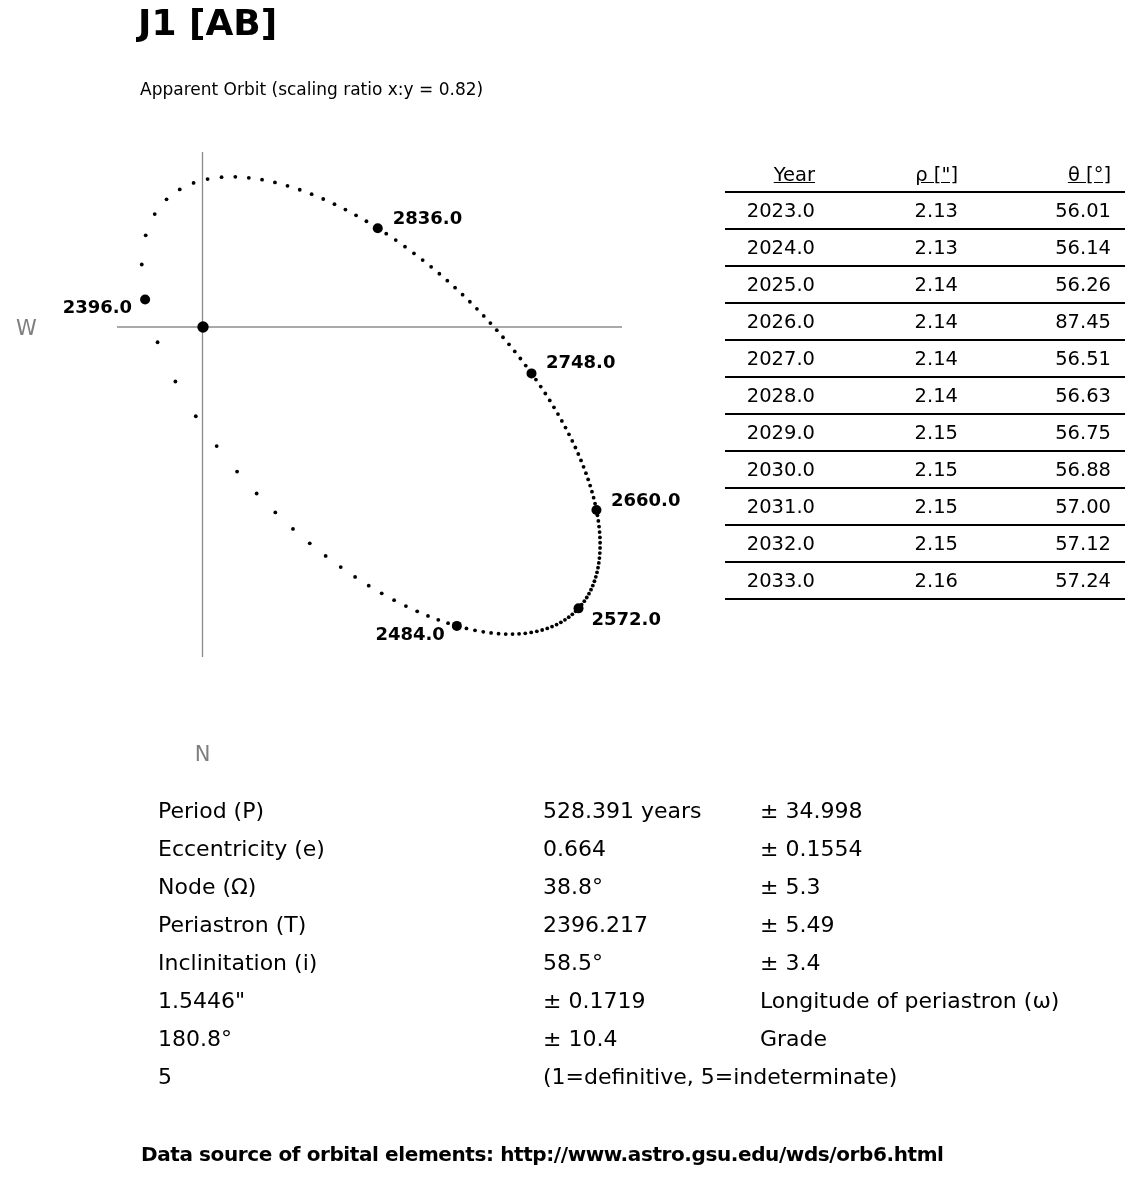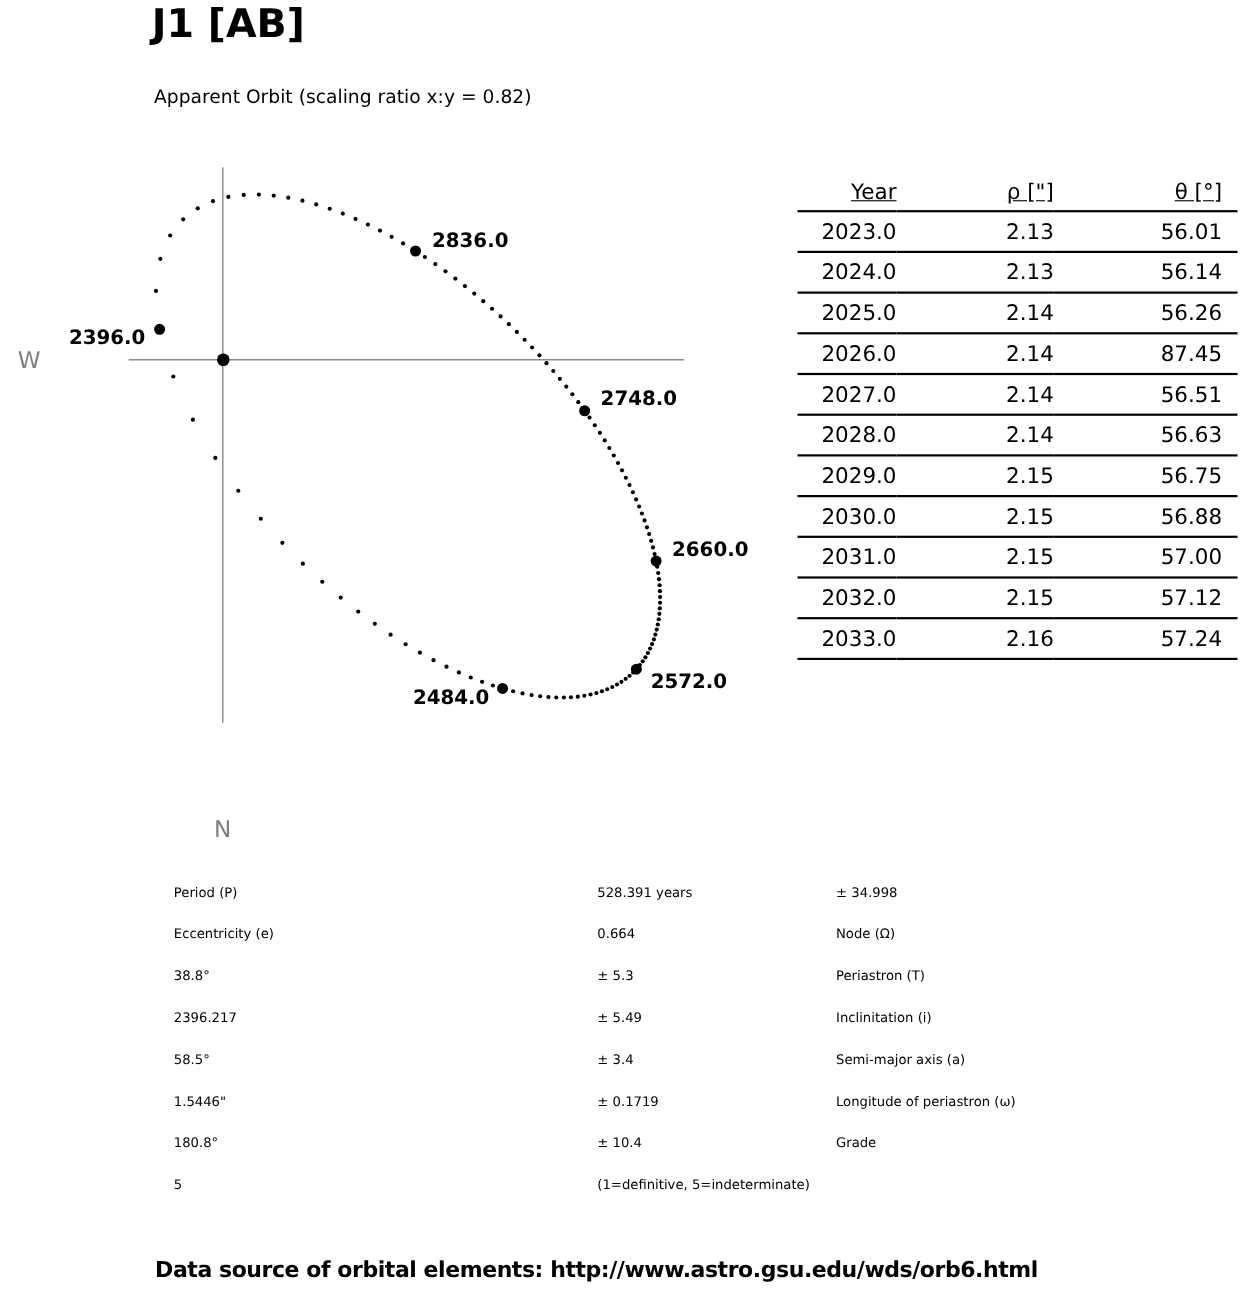--- a/index.html
+++ b/index.html
@@ -17,21 +17,21 @@
   #eph-table{position:absolute;left:725px;top:157px;width:400px;border-collapse:collapse;
              font-size:19.5px;table-layout:fixed;}
   #eph-table th{font-weight:normal;height:34px;}
   #eph-table td{height:35px;}
   #eph-table th,#eph-table td{text-align:right;padding:0;white-space:nowrap;}
   #eph-table th:last-child,#eph-table td:last-child{padding-right:14px;}
   #eph-table thead th{border-bottom:2px solid #000;text-decoration:underline;}
   #eph-table tbody td{border-bottom:2px solid #000;}
 
   #elements{position:absolute;left:158px;top:792px;display:grid;
-            grid-template-columns:385px 217px 330px;font-size:12px;}
+            grid-template-columns:385px 217px 330px;font-size:22px;}
   #elements div{height:38px;line-height:38px;white-space:nowrap;}
 
   .footer{position:absolute;left:141px;top:1142px;font-size:20px;font-weight:bold;
           letter-spacing:-0.4px;white-space:nowrap;}
 </style>
 </head>
 <body>
 
 <div class="page">
 
@@ -257,30 +257,30 @@
         </tr>
       </tbody>
   </table>
 
   <div id="elements">
       <div>Period (P)</div>
       <div>528.391 years</div>
       <div>± 34.998</div>
       <div>Eccentricity (e)</div>
       <div>0.664</div>
+      <div>± 0.1554</div>
       <div>Node (Ω)</div>
       <div>38.8°</div>
       <div>± 5.3</div>
       <div>Periastron (T)</div>
       <div>2396.217</div>
       <div>± 5.49</div>
       <div>Inclinitation (i)</div>
       <div>58.5°</div>
       <div>± 3.4</div>
-      <div>Semi-major axis (a)</div>
       <div>1.5446"</div>
       <div>± 0.1719</div>
       <div>Longitude of periastron (ω)</div>
       <div>180.8°</div>
       <div>± 10.4</div>
       <div>Grade</div>
       <div>5</div>
       <div>(1=definitive, 5=indeterminate)</div>
     </div>
 

